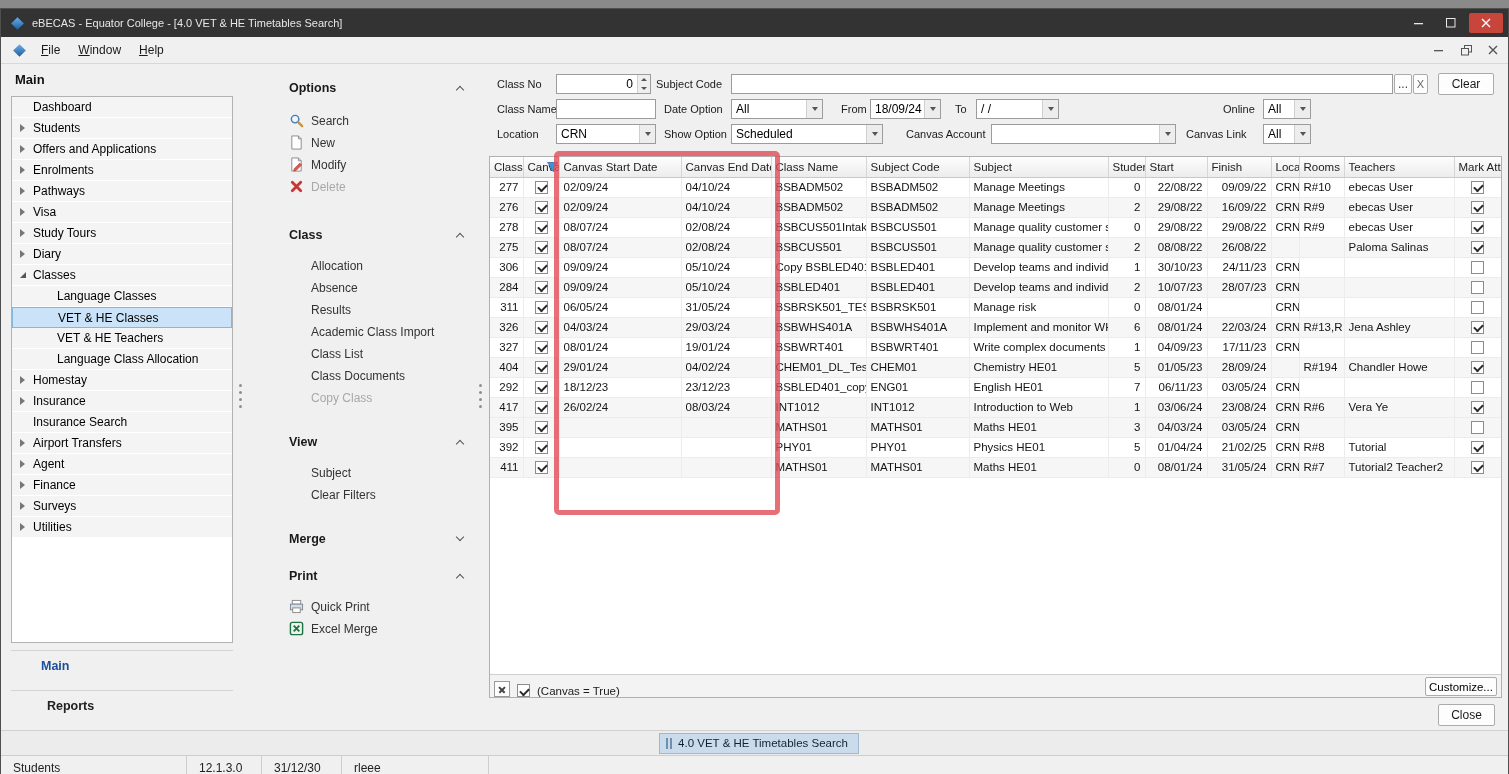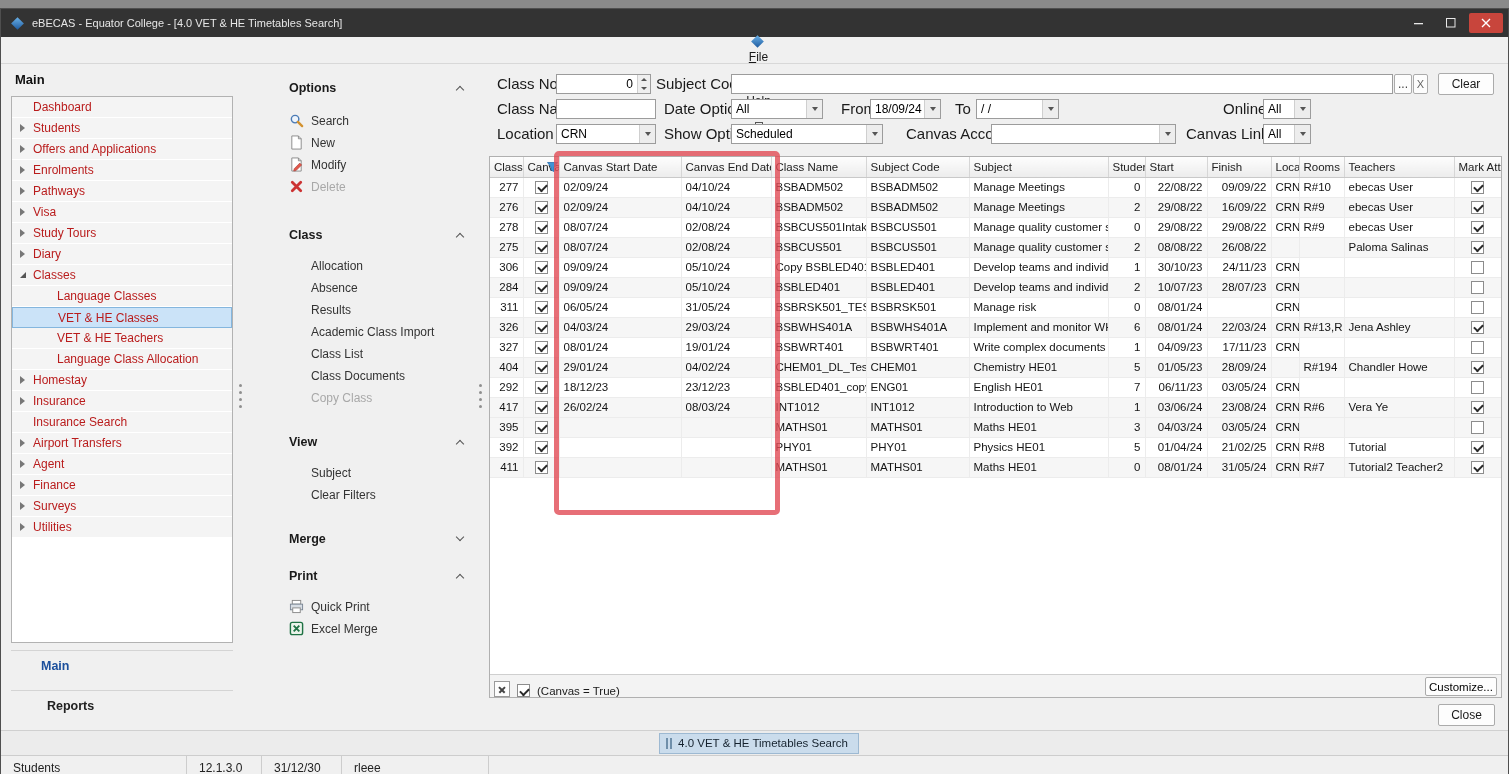--- a/index.html
+++ b/index.html
@@ -9,32 +9,32 @@
   
   .titlebar { height:28px; background:#333333; display:flex; align-items:center; color:#e6e6e6; font-size:11px; padding-left:9px; }
   .t-icon { width:15px; height:15px; margin-right:7px; display:inline-flex; align-items:center; justify-content:center; }
   .diamond { width:9px; height:9px; background:linear-gradient(135deg,#6ab1e8,#1e5a9e); transform:rotate(45deg); display:inline-block; }
   .title-text { flex:1; white-space:nowrap; overflow:hidden; }
   .tb-controls { display:flex; align-items:center; height:100%; }
   .tb-btn { width:32px; height:20px; display:flex; align-items:center; justify-content:center; }
   .tb-close { background:#c8453c; width:34px; border-radius:2px; margin-right:5px; margin-left:2px; }
 
   
-  .menubar { height:27px; background:#f0f0f0; border-bottom:1px solid #d8d8d8; display:flex; align-items:center; padding-left:8px; font-size:12px; color:#1a1a1a;flex-direction:column; }
+  .menubar { height:27px; background:#f0f0f0; border-bottom:1px solid #d8d8d8; display:flex; align-items:center; padding-left:8px; font-size:12px; color:#1a1a1a; }
   .m-icon { margin:0 8px 0 6px; display:inline-flex; }
   .menu-item { padding:4px 9px; cursor:default; }
   .menu-item::first-letter { text-decoration:underline; }
   .menu-spacer { flex:1; }
   .mdi-btn { width:24px; height:20px; display:flex; align-items:center; justify-content:center; margin-right:3px; }
 
   
   .main { position:relative; height:666px; }
   .sidebar-title { position:absolute; left:14px; top:8px; font-size:13px; font-weight:bold; color:#111; }
   .tree { position:absolute; left:10px; top:32px; width:222px; height:547px; background:#fff; border:1px solid #b2b2b2; overflow:hidden; font-size:12px; }
-  .tree-row { height:21px; display:flex; align-items:center; background:#f4f4f4; border-bottom:1px solid #ffffff; padding-left:8px; color:#b91c1c; white-space:nowrap; }
+  .tree-row { height:21px; display:flex; align-items:center; background:#f4f4f4; border-bottom:1px solid #ffffff; padding-left:8px; color:#000000; white-space:nowrap; }
   .tree-row.child { padding-left:32px; }
   .tree-row.selected { background:#cbe3f8; border:1px solid #84b6de; }
   .tri { width:13px; display:inline-flex; flex:none; }
   .tri .tc { width:0; height:0; border-top:4px solid transparent; border-bottom:4px solid transparent; border-left:5px solid #777; }
   .tri .te { width:0; height:0; border-left:6px solid transparent; border-bottom:6px solid #555; }
   .nav-bottom { position:absolute; left:10px; width:222px; border-top:1px solid #d4d4d4; padding-top:8px; font-weight:bold; font-size:12.5px; cursor:default; }
   #nav-main { top:586px; padding-left:30px; color:#1b4f9c; }
   #nav-reports { top:626px; padding-left:36px; color:#222; }
   .dots { position:absolute; top:320px; width:6px; display:flex; flex-direction:column; gap:4px; align-items:center; }
   .dots i { width:3px; height:3px; border-radius:50%; background:#8f8f8f; }
@@ -45,21 +45,21 @@
   .tg-header .chev { position:absolute; right:18px; top:7px; width:6px; height:6px; border-right:1.7px solid #555; border-bottom:1.7px solid #555; display:inline-block; }
   .chev.up { transform:rotate(-135deg); top:9px; }
   .chev.down { transform:rotate(45deg); top:5px; }
   .tg-item { height:22px; display:flex; align-items:center; padding-left:20px; font-size:12px; color:#333; gap:6px; white-space:nowrap; }
   .tg-item.noicon { padding-left:42px; }
   .tg-item.disabled { color:#a8a8a8; }
   .tg-icon { width:16px; height:16px; display:inline-flex; flex:none; }
 
   
   .content { position:absolute; left:488px; top:0; width:1013px; height:666px; }
-  .flabel { position:absolute; font-size:15px; color:#1a1a1a; height:20px; line-height:20px; white-space:nowrap; }
+  .flabel { position:absolute; font-size:11px; color:#1a1a1a; height:20px; line-height:20px; white-space:nowrap; }
   .tbx { position:absolute; height:20px; border:1px solid #9c9c9c; background:#fff; font-size:12px; padding:0 4px; font-family:inherit; outline:none; }
   .combo { position:absolute; height:20px; border:1px solid #9c9c9c; background:#fff; font-size:12px; }
   .combo .val { position:absolute; left:4px; right:18px; top:2px; white-space:nowrap; overflow:hidden; }
   .combo .dz { position:absolute; right:0; top:0; bottom:0; width:16px; background:#ededed; border-left:1px solid #cfcfcf; display:flex; align-items:center; justify-content:center; }
   .combo .dz i { width:0; height:0; border-left:3.5px solid transparent; border-right:3.5px solid transparent; border-top:4px solid #555; }
   .numwrap { position:absolute; left:67px; top:10px; width:95px; height:20px; border:1px solid #9c9c9c; background:#fff; }
   .numwrap .nval { position:absolute; right:17px; top:2px; font-size:12px; }
   .numwrap .spin { position:absolute; right:0; top:0; bottom:0; width:13px; border-left:1px solid #cfcfcf; display:flex; flex-direction:column; }
   .spin .s { flex:1; background:#efefef; display:flex; align-items:center; justify-content:center; }
   .spin .upt { width:0;height:0;border-left:3px solid transparent;border-right:3px solid transparent;border-bottom:3.5px solid #555; }

